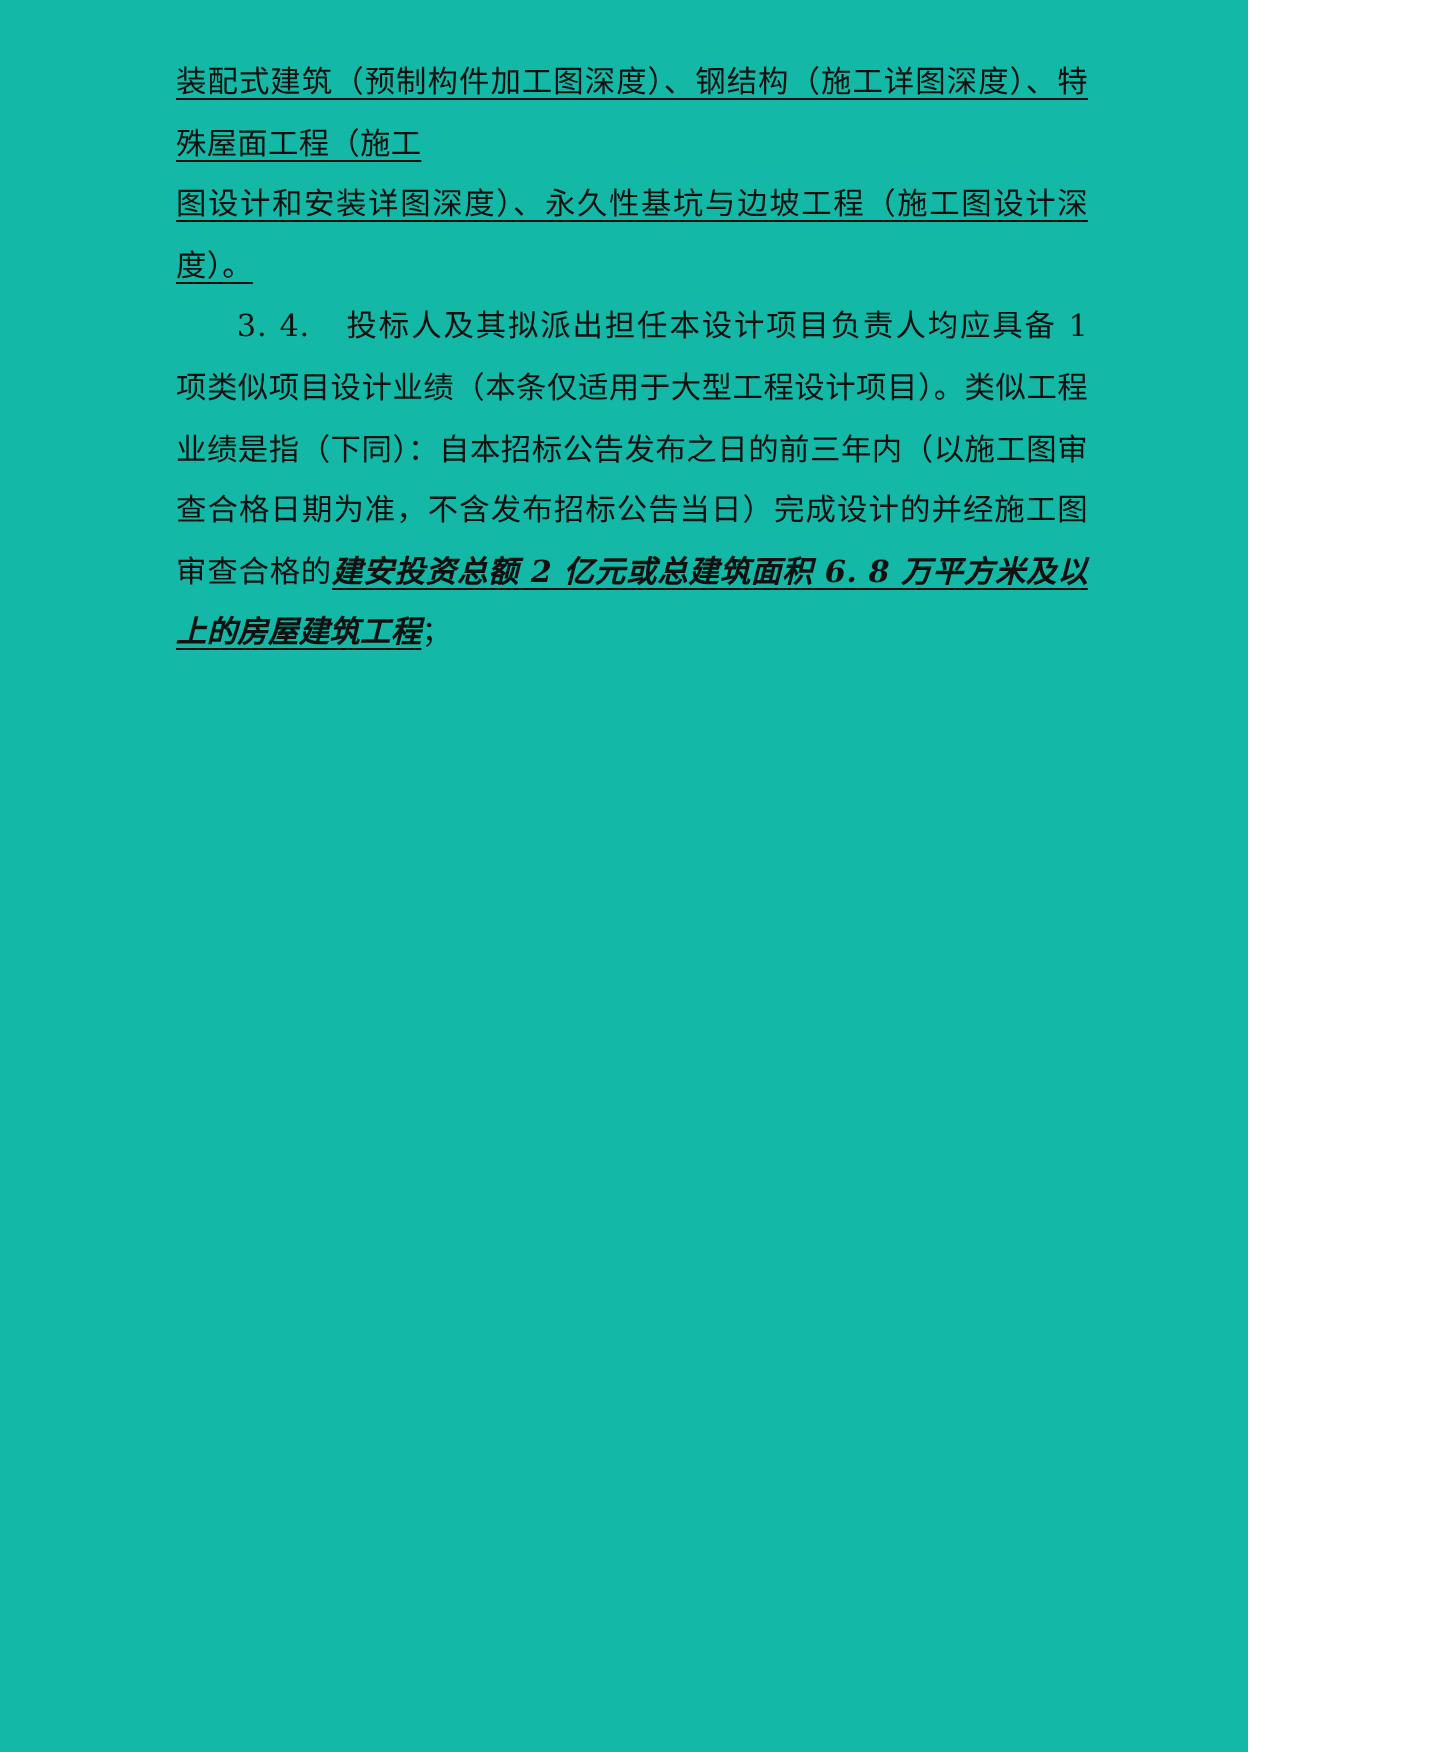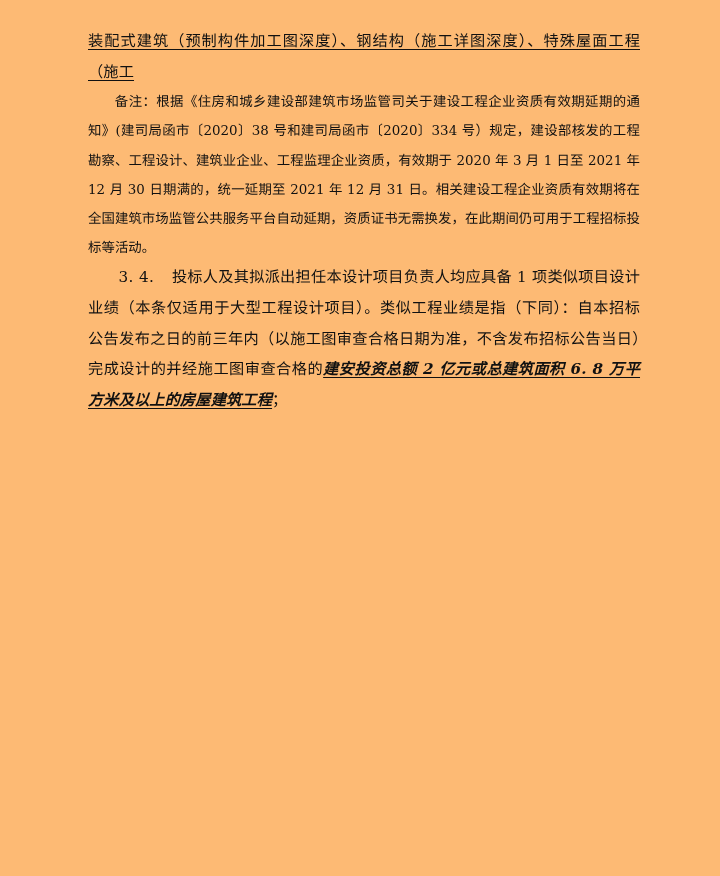--- a/index.html
+++ b/index.html
@@ -10,25 +10,25 @@
   }
   body {
     width: 720px;
     height: 876px;
     font-family: "DejaVu Serif", "Liberation Serif", serif;
     color: #111111;
     -webkit-font-smoothing: antialiased;
   }
   .page {
     position: relative;
-    width: 720px;
+    width: 624px;
     height: 876px;
     box-sizing: border-box;
     padding: 26px 80px 0 88px;
-    background: #fdba74;
+    background: #14b8a6;
     overflow: hidden;
   }
   .doc {
     font-size: 15.2px;
     line-height: 30.6px;
     text-align: justify;
     text-justify: inter-ideograph;
     letter-spacing: 0.15px;
   }
   p {
@@ -60,25 +60,25 @@
   .gap { display: inline-block; width: 1.15em; }
   .gap-sm { display: inline-block; width: 0.45em; }
 </style>
 </head>
 <body>
 
 <div class="page">
   <div class="doc">
 
     <p class="p-flow"><span class="u">装配式建筑（预制构件加工图深度）、钢结构（施工详图深度）、特殊屋面工程（施工</span></p>
+    <p class="p-flow"><span class="u">图设计和安装详图深度）、永久性基坑与边坡工程（施工图设计深度）。</span></p>
 
 
 
 
-    <p class="p-note"><span>备注：根据《住房和城乡建设部建筑市场监管司关于建设工程企业资质有效期延期的通知》(建司局函市〔2020〕38 号和建司局函市〔2020〕334 号）规定，建设部核发的工程勘察、工程设计、建筑业企业、工程监理企业资质，有效期于 2020 年 3 月 1 日至 2021 年 12 月 30 日期满的，统一延期至 2021 年 12 月 31 日。相关建设工程企业资质有效期将在全国建筑市场监管公共服务平台自动延期，资质证书无需换发，在此期间仍可用于工程招标投标等活动。</span></p>
 
 
 
     <p class="p-head"><span class="lbl num">3. 4.</span><span class="gap"></span><span>投标人及其拟派出担任本</span><span class="b">设计项目负责人均</span><span>应具备 1 项</span><span class="b">类似项目设计业绩</span><span>（本条仅适用于大型工程设计项目）。</span><span class="b">类似工程业绩是指</span><span>（下同）：自本招标公告发布之日的前三年内（以施工图审查合格日期为准，不含发布招标公告当日）完成设计的并经施工图审查合格的</span><span class="biu">建安投资总额 2 亿元或总建筑面积 6. 8 万平方米及以上的房屋建筑工程</span><span>；</span></p>
 
     <p class="p-head"><span class="gap"></span></p>
 
   </div>
 </div>
 

